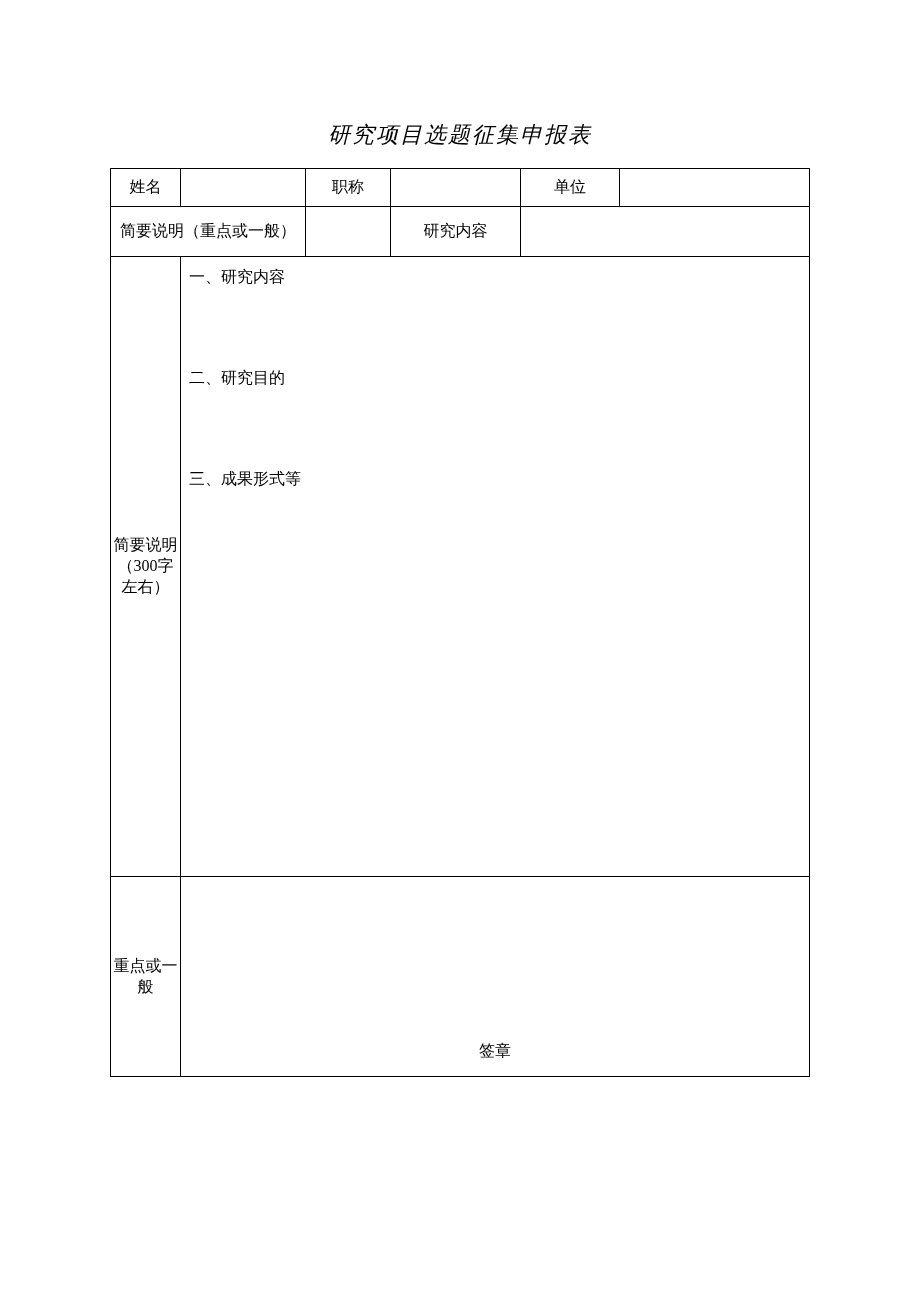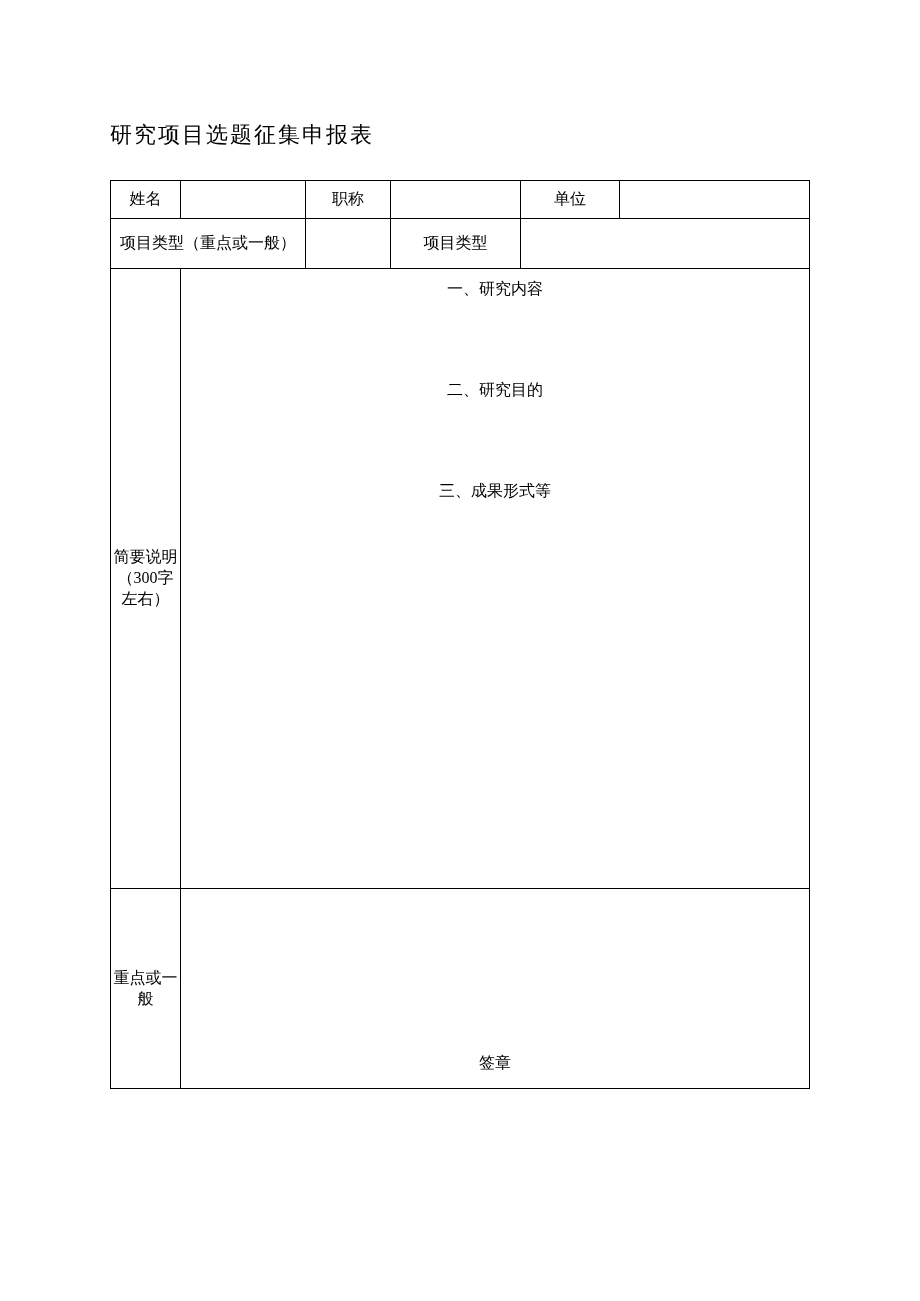--- a/index.html
+++ b/index.html
@@ -14,24 +14,25 @@
       font-family: "SimSun", "宋体", serif;
       font-size: 16px;
       color: #000;
       padding-top: 120px;
     }
     .container {
       width: 700px;
       margin: 0 auto;
     }
     .title {
-      text-align: left;
+      text-align: center;
       font-size: 22px;
-      margin-bottom: 30px;
+      margin-bottom: 18px;
       letter-spacing: 2px;
+      font-style: italic;
     }
     table {
       border-collapse: collapse;
       width: 100%;
     }
     td {
       border: 1px solid #000;
       vertical-align: top;
       padding: 4px 2px;
       font-size: 16px;
@@ -54,21 +55,20 @@
       text-align: center;
       vertical-align: middle;
     }
     .content-cell {
       height: 620px;
       padding: 10px 8px;
       vertical-align: top;
     }
     .section-text {
       margin-bottom: 80px;
-      text-align: center;
     }
     .opinion-left {
       width: 70px;
       text-align: center;
       vertical-align: middle;
     }
     .opinion-cell {
       height: 200px;
       position: relative;
     }
@@ -93,23 +93,23 @@
     <tbody>
         <tr class="row1">
       <td class="label-center col-name-label">姓名</td>
       <td class="col-name-val"></td>
       <td class="label-center col-title-label">职称</td>
       <td class="col-title-val"></td>
       <td class="label-center col-unit-label">单位</td>
       <td></td>
     </tr>
     <tr class="row2">
-      <td class="label-center" colspan="2">项目类型（重点或一般）</td>
+      <td class="label-center" colspan="2">简要说明（重点或一般）</td>
       <td></td>
-      <td class="label-center">项目类型</td>
+      <td class="label-center">研究内容</td>
       <td colspan="2"></td>
     </tr>
     <tr>
       <td class="row4-left">简要说明（300字左右）</td>
       <td colspan="5" class="content-cell">
         <div class="section-text">一、研究内容</div>
         <div class="section-text">二、研究目的</div>
         <div class="section-text">三、成果形式等</div>
       </td>
     </tr>

